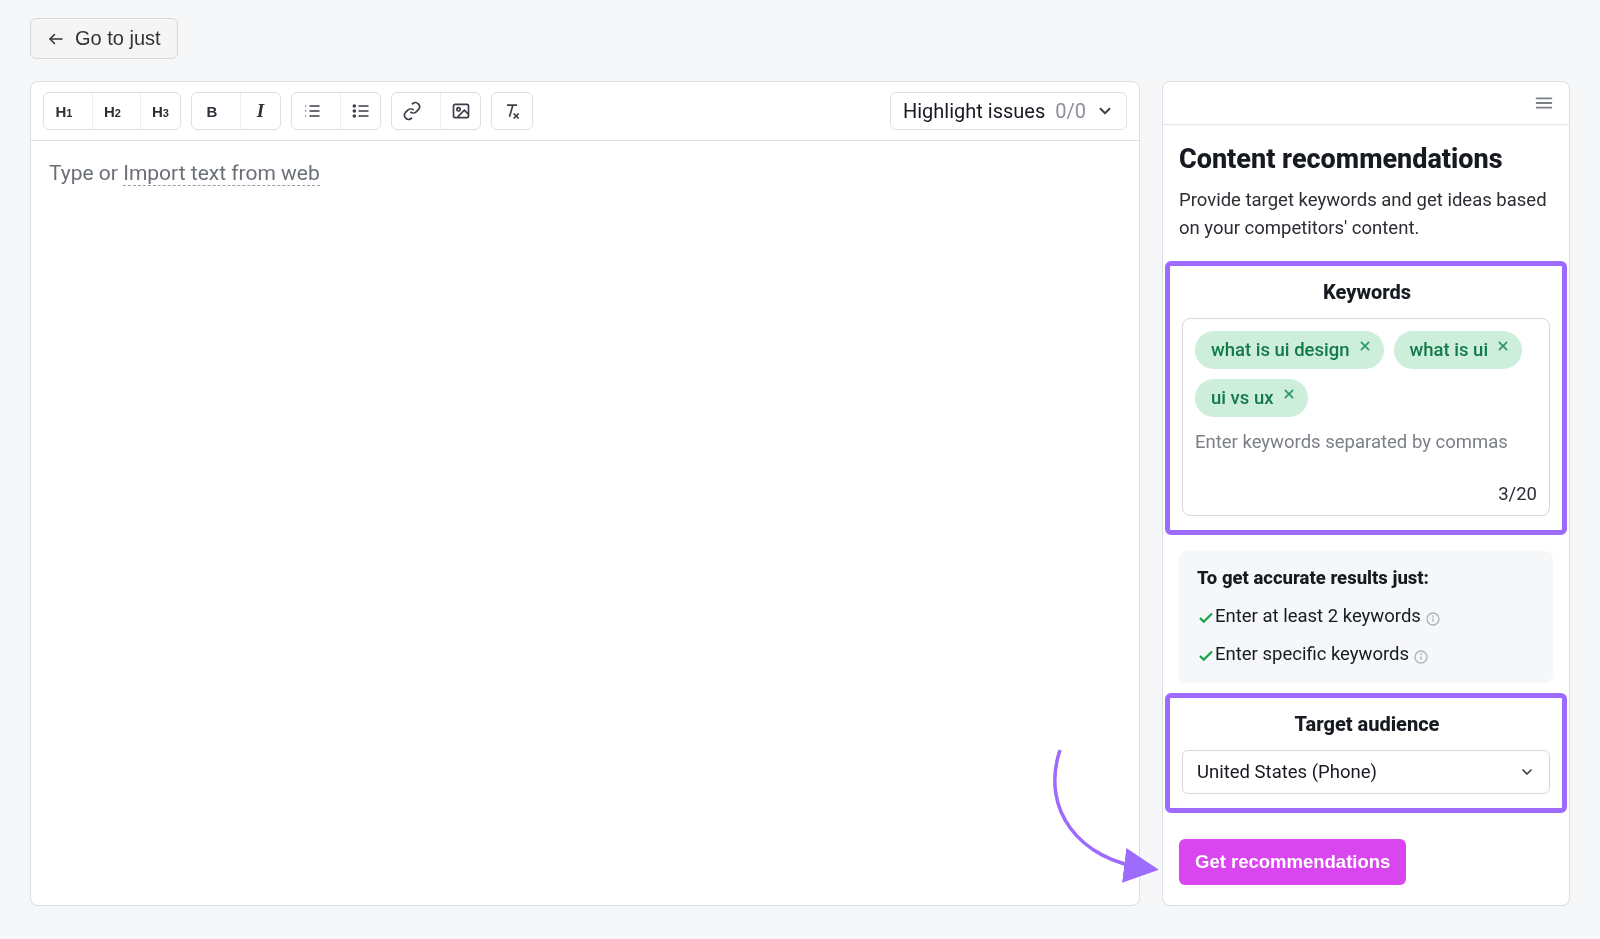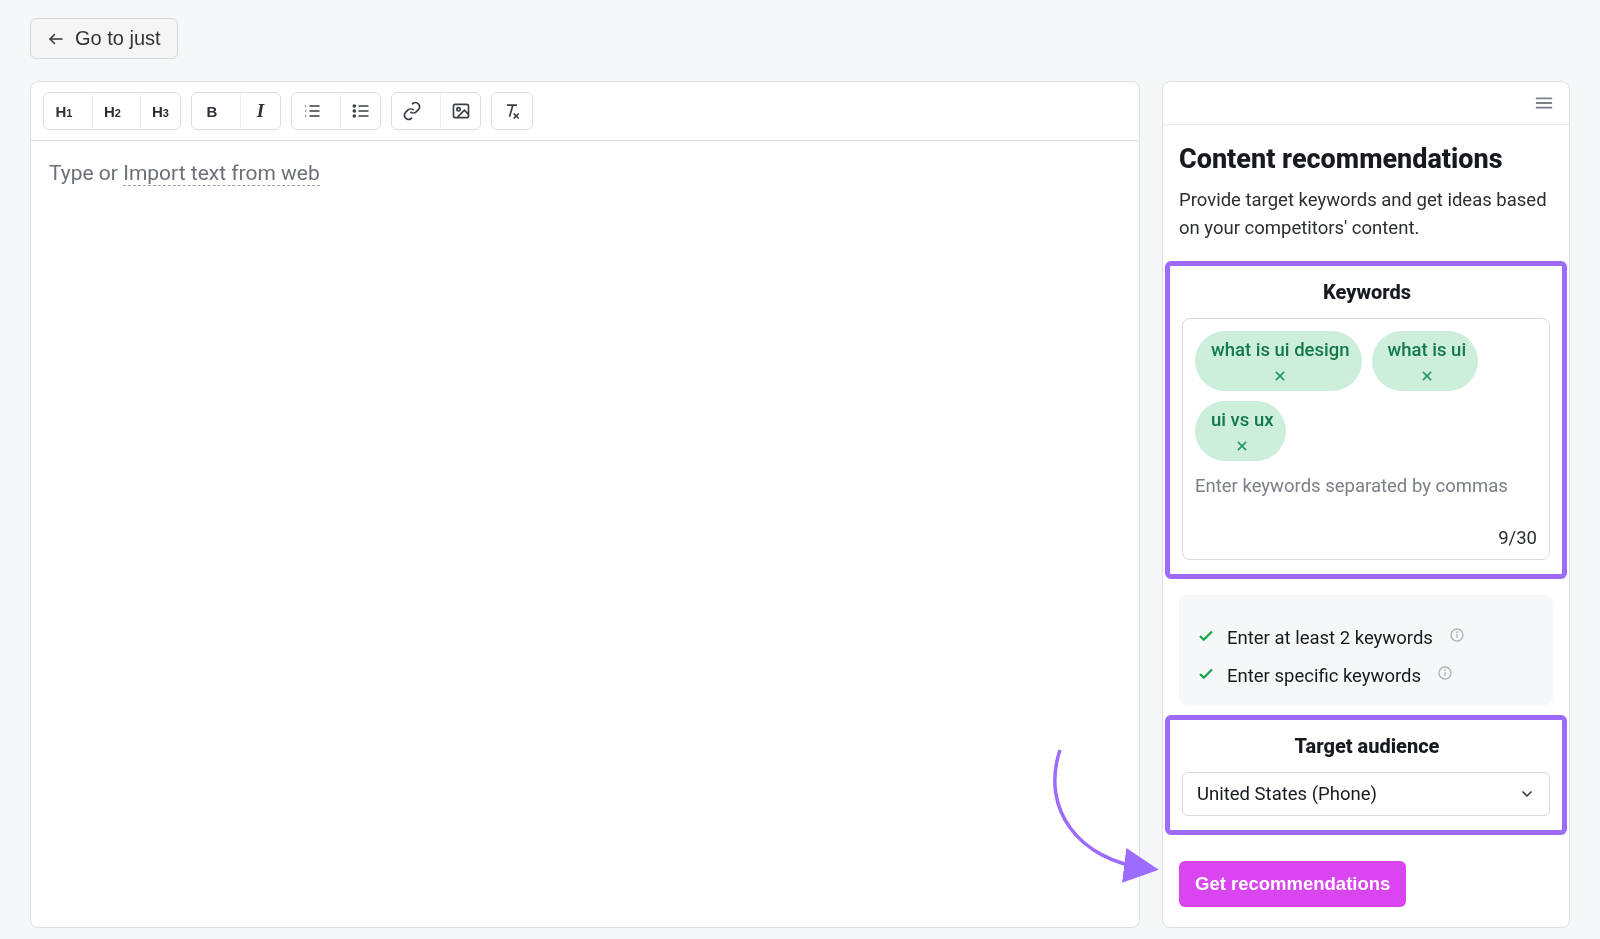--- a/index.html
+++ b/index.html
@@ -79,36 +79,36 @@
   }
   .hl-box.audience { margin-top: 8px; }
   .section-label { font-size: 20px; font-weight: 800; margin-bottom: 14px; padding-left: 2px; text-align: center; }
 
   .kw-input {
     border: 1px solid #d6d8db; border-radius: 8px;
     padding: 12px 12px 10px 12px; background: #fff;
   }
   .chips { display: flex; flex-wrap: wrap; gap: 10px; margin-bottom: 14px; }
   .chip {
-    display: inline-flex; align-items: center; gap: 8px;
+    display: inline-flex; gap: 8px;
     background: #cdeeda; color: #127a4a; border-radius: 999px;
-    padding: 8px 12px 8px 16px; font-size: 18.5px; font-weight: 500; flex-direction: column;
+    padding: 8px 12px 8px 16px; font-size: 18.5px; font-weight: 500;
   }
   .chip .x { cursor: pointer; display: inline-flex; }
   .chip .x svg { width: 14px; height: 14px; stroke: #2f9a67; stroke-width: 3; }
 
   .kw-placeholder { color: #7b7f88; font-size: 18.5px; margin-bottom: 30px; }
   .kw-count { text-align: right; font-size: 18.5px; color: #2a2d33; }
 
   .tips {
     background: #f6f7f8; border-radius: 8px; padding: 16px 18px 18px 18px;
     margin-bottom: 10px;
   }
   .tips-title { font-size: 18.5px; font-weight: 800; margin-bottom: 14px; }
-  .tip-row { display: flex; align-items: flex-start; gap: 12px; font-size: 18.5px; margin-top: 16px; }
+  .tip-row { display: flex; align-items: flex-end; font-size: 18.5px; margin-top: 16px; }
   .tip-row svg.check { width: 18px; height: 18px; stroke: #16a34a; stroke-width: 3; fill: none; }
   .tip-row svg.info { width: 16px; height: 16px; stroke: #aeb3bb; fill: none; margin-left: 4px; }
 
   .select {
     display: flex; align-items: center; justify-content: space-between;
     border: 1px solid #d6d8db; border-radius: 6px; padding: 10px 14px;
     font-size: 18.5px; cursor: pointer; background: #fff;
   }
   .select svg { width: 16px; height: 16px; stroke: #3a3e46; }
 
@@ -200,20 +200,27 @@
           <button class="tbtn">
             <svg viewBox="0 0 24 24">
                 <path d="M6 5h12"></path>
                 <path d="M13 5l-4 14"></path>
                 <line x1="14" y1="15" x2="20" y2="21"></line>
                 <line x1="20" y1="15" x2="14" y2="21"></line>
               </svg>
           </button>
         </div>
         <div class="toolbar-spacer"></div>
+        <div class="highlight-issues">
+          <span>Highlight issues</span>
+          <span class="count">0/0</span>
+          <svg viewBox="0 0 24 24" fill="none" stroke-width="2.5" stroke-linecap="round" stroke-linejoin="round">
+              <polyline points="6 9 12 15 18 9"></polyline>
+            </svg>
+        </div>
       </div>
       <div class="editor-body">
         <span>Type or </span><span class="import-link">Import text from web</span>
       </div>
     </div>
 
     <div class="side">
       <div class="side-header">
         <svg viewBox="0 0 24 24" fill="none" stroke-width="2" stroke-linecap="round">
             <line x1="4" y1="7" x2="20" y2="7"></line>
@@ -251,25 +258,26 @@
                 <span>ui vs ux</span>
                 <span class="x">
                     <svg viewBox="0 0 24 24">
                       <line x1="5" y1="5" x2="19" y2="19"></line>
                       <line x1="19" y1="5" x2="5" y2="19"></line>
                     </svg>
                   </span>
               </span>
             </div>
             <div class="kw-placeholder">Enter keywords separated by commas</div>
-            <div class="kw-count">9/30</div>
+            <div class="kw-count">3/20</div>
           </div>
         </div>
 
         <div class="tips">
+          <div class="tips-title">To get accurate results just:</div>
           <div class="tip-row">
             <svg class="check" viewBox="0 0 24 24">
                 <polyline points="4 12 9 17 20 6"></polyline>
               </svg>
             <span>Enter at least 2 keywords</span>
             <svg class="info" viewBox="0 0 24 24" stroke-width="2">
                 <circle cx="12" cy="12" r="9"></circle>
                 <line x1="12" y1="11" x2="12" y2="16"></line>
                 <circle cx="12" cy="8" r="0.5"></circle>
               </svg>

